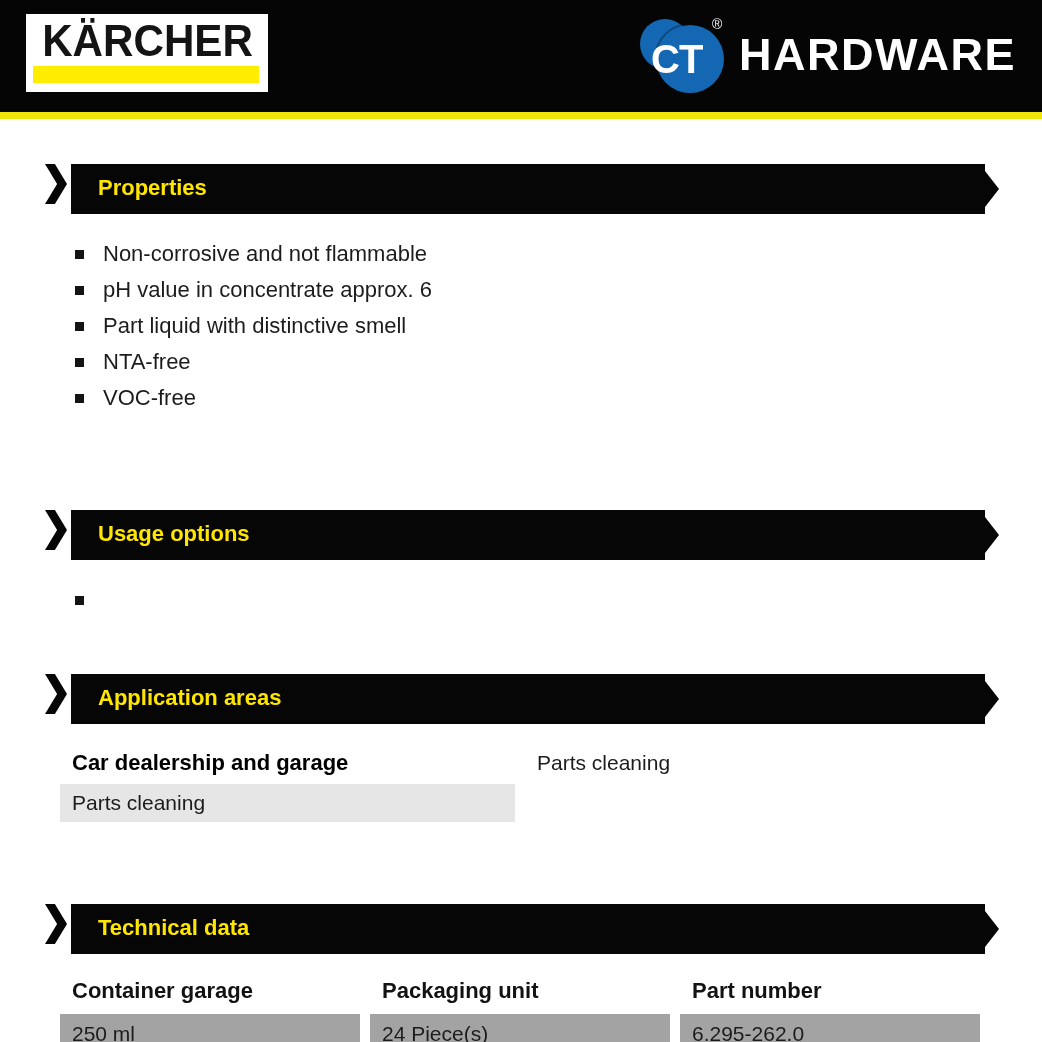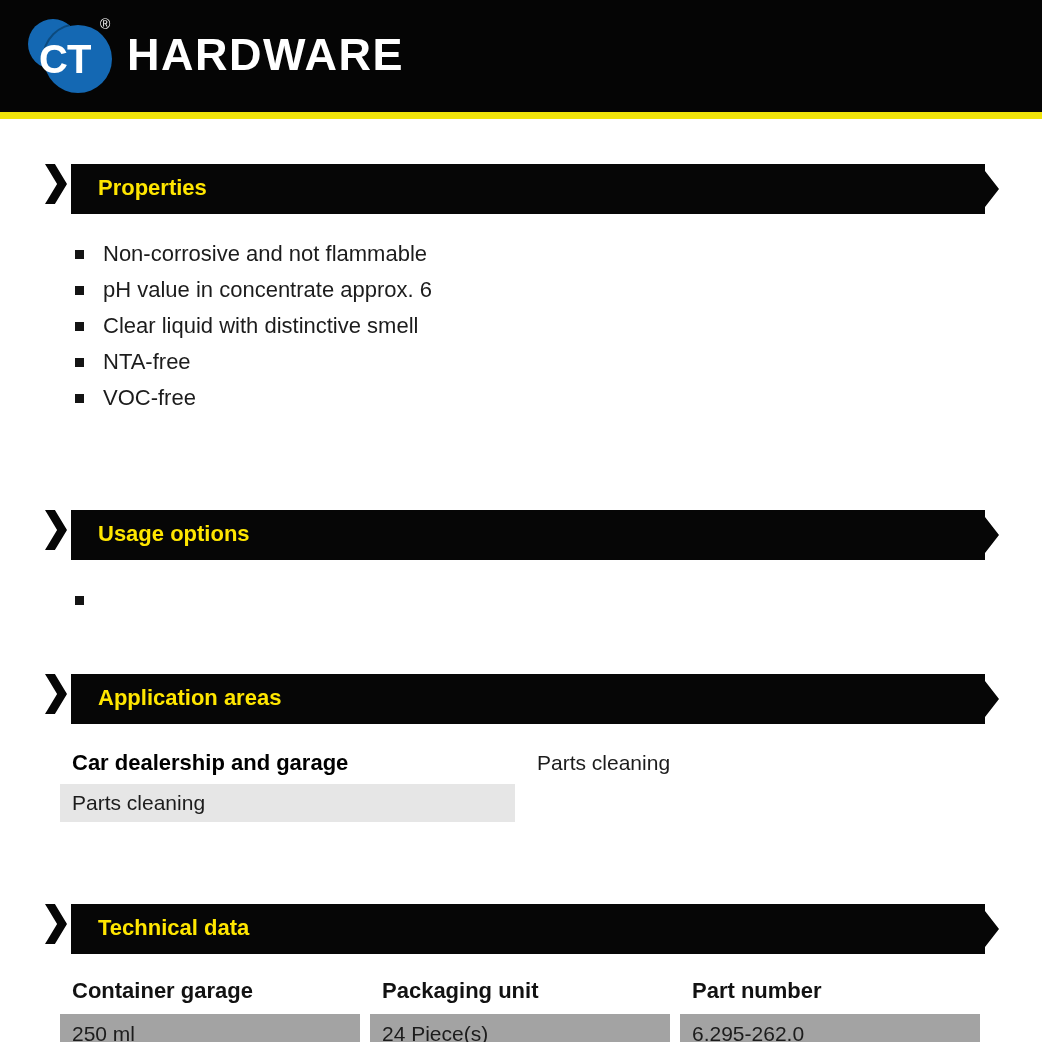--- a/index.html
+++ b/index.html
@@ -91,20 +91,24 @@
   .tech-cells { margin-top:10px; }
   .tech-cell {
     height:40px; line-height:40px; background:#a3a3a3;
     padding-left:12px; font-size:21px; color:#1c1c1c;
   }
 </style>
 </head>
 <body>
 
 <div class="top-header">
+  <div class="karcher-box">
+    <span class="karcher-text">KÄRCHER</span>
+    <div class="karcher-bar"></div>
+  </div>
 
   <div class="ct-group">
     <svg class="ct-logo-svg" viewBox="0 0 88 82" xmlns="http://www.w3.org/2000/svg">
       <defs>
         <clipPath id="smallCircleClip">
             <circle cx="27" cy="30" r="25"></circle>
           </clipPath>
       </defs>
       <circle cx="27" cy="30" r="25" fill="#1468b3"></circle>
       <circle cx="52" cy="45" r="36" fill="#0c4a7e" clip-path="url(#smallCircleClip)"></circle>
@@ -128,21 +132,21 @@
   <li>
     <span class="sq"></span>
     <span>Non-corrosive and not flammable</span>
   </li>
   <li>
     <span class="sq"></span>
     <span>pH value in concentrate approx. 6</span>
   </li>
   <li>
     <span class="sq"></span>
-    <span>Clear liquid with distinctive smell</span>
+    <span>Part liquid with distinctive smell</span>
   </li>
   <li>
     <span class="sq"></span>
     <span>NTA-free</span>
   </li>
   <li>
     <span class="sq"></span>
     <span>VOC-free</span>
   </li>
 </ul>

